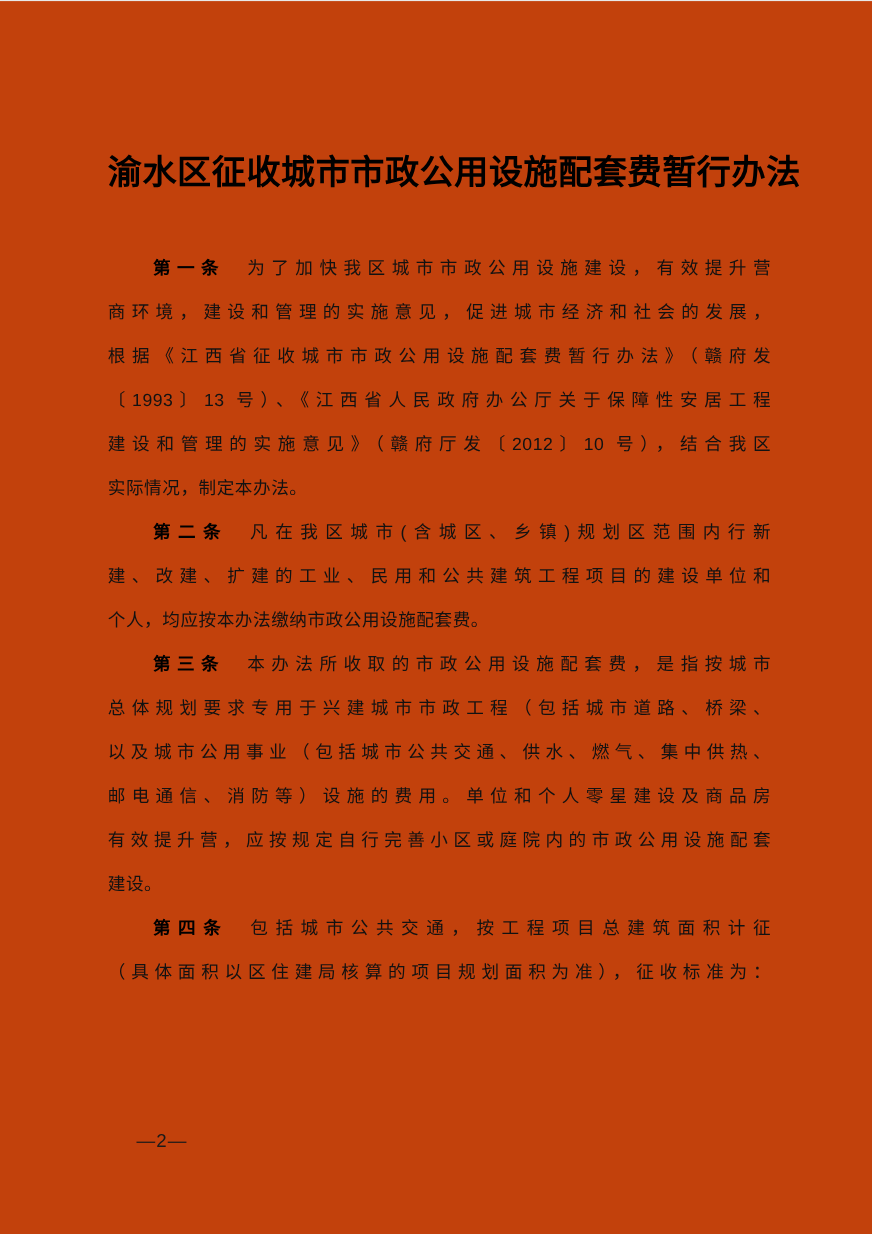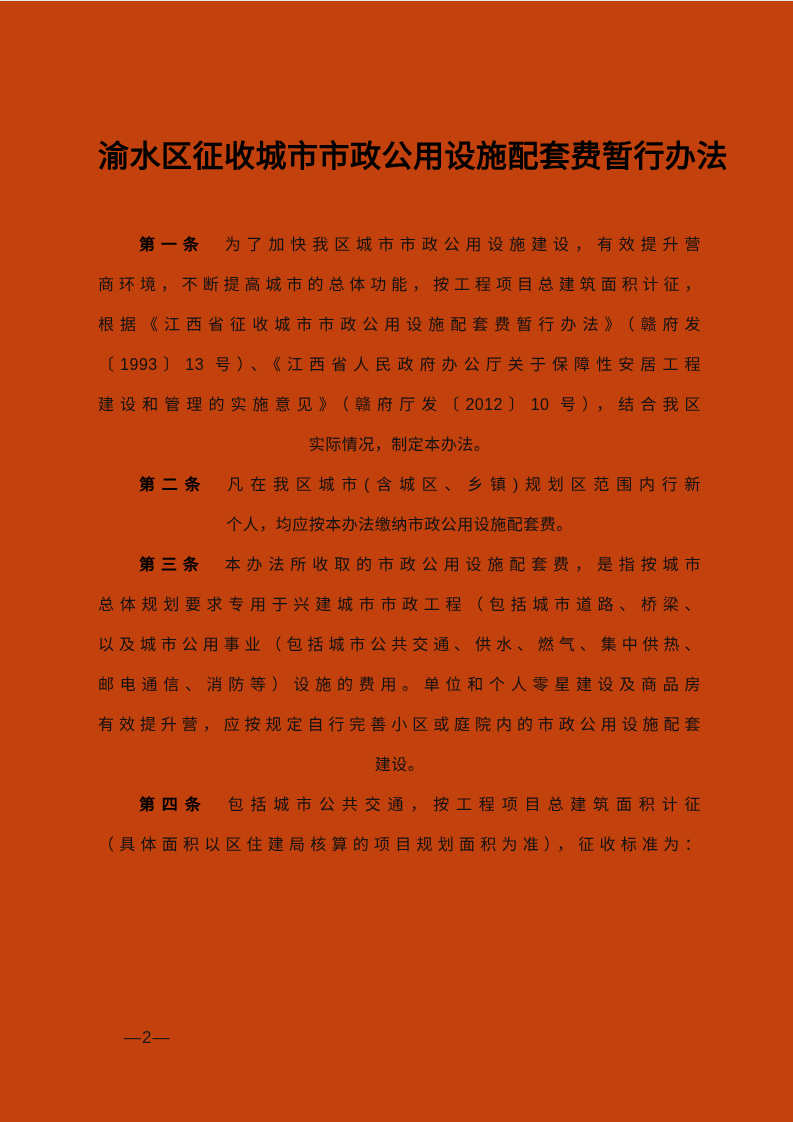--- a/index.html
+++ b/index.html
@@ -39,21 +39,21 @@
     height: 40px;
     line-height: 40px;
     letter-spacing: 0.5px;
   }
   
   .line.full {
     text-align: justify;
     text-align-last: justify;
     -moz-text-align-last: justify;
   }
-  .line.end { text-align: center; }
+  .line.end { text-align: left; }
   .line.first { text-indent: 41px; }
   .article-label {
     font-weight: 700;
     color: #000000;
     margin-right: 20px;
   }
   .page-number {
     position: absolute;
     left: 124px;
     top: 1026px;
@@ -68,29 +68,30 @@
 
 <div class="page">
   <div class="content">
 
     <h1 class="doc-title">渝水区征收城市市政公用设施配套费暂行办法</h1>
 
     <div class="body-text">
 
       <div class="para">
         <div class="line full first"><span class="article-label">第一条</span><span>为了加快我区城市市政公用设施建设，有效提升营</span></div>
-        <div class="line full">商环境，不断提高城市的总体功能，按工程项目总建筑面积计征，</div>
+        <div class="line full">商环境，建设和管理的实施意见，促进城市经济和社会的发展，</div>
         <div class="line full">根据《江西省征收城市市政公用设施配套费暂行办法》（赣府发</div>
         <div class="line full">〔1993〕13 号）、《江西省人民政府办公厅关于保障性安居工程</div>
         <div class="line full">建设和管理的实施意见》（赣府厅发〔2012〕10 号），结合我区</div>
         <div class="line end">实际情况，制定本办法。</div>
       </div>
 
       <div class="para">
         <div class="line full first"><span class="article-label">第二条</span><span>凡在我区城市(含城区、乡镇)规划区范围内行新</span></div>
+        <div class="line full">建、改建、扩建的工业、民用和公共建筑工程项目的建设单位和</div>
         <div class="line end">个人，均应按本办法缴纳市政公用设施配套费。</div>
       </div>
 
       <div class="para">
         <div class="line full first"><span class="article-label">第三条</span><span>本办法所收取的市政公用设施配套费，是指按城市</span></div>
         <div class="line full">总体规划要求专用于兴建城市市政工程（包括城市道路、桥梁、</div>
         <div class="line full">以及城市公用事业（包括城市公共交通、供水、燃气、集中供热、</div>
         <div class="line full">邮电通信、消防等）设施的费用。单位和个人零星建设及商品房</div>
         <div class="line full">有效提升营，应按规定自行完善小区或庭院内的市政公用设施配套</div>
         <div class="line end">建设。</div>

